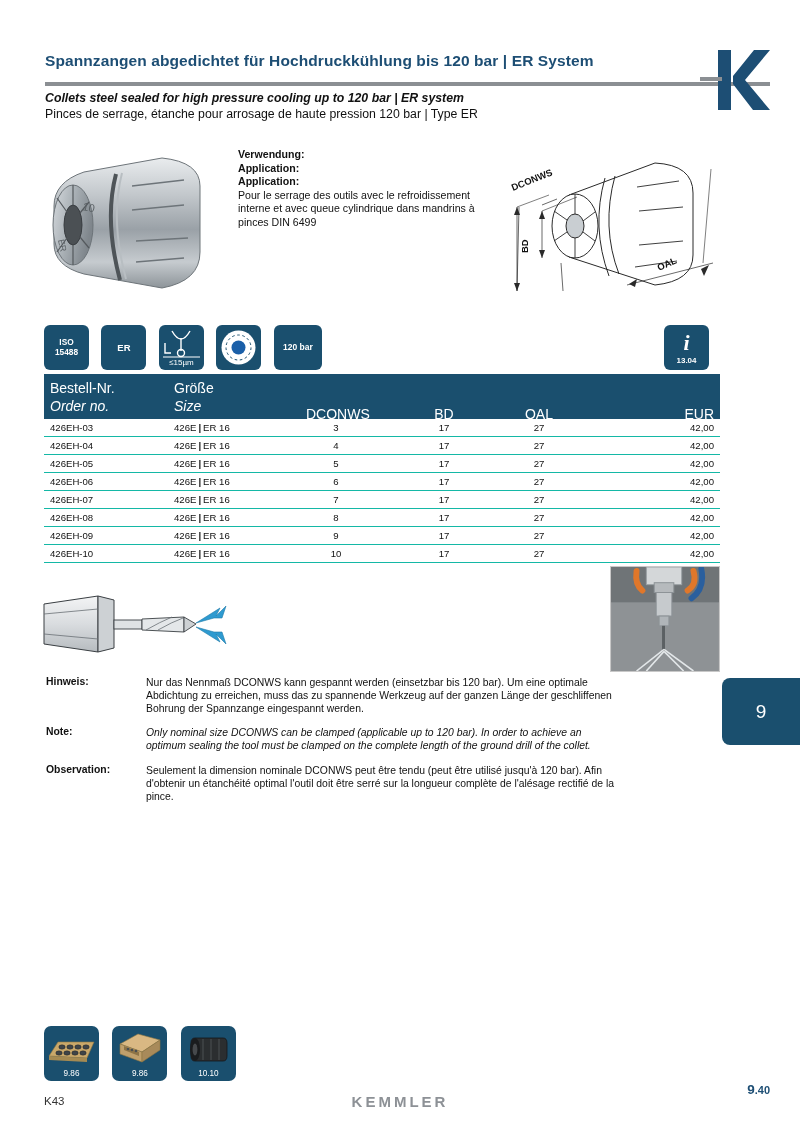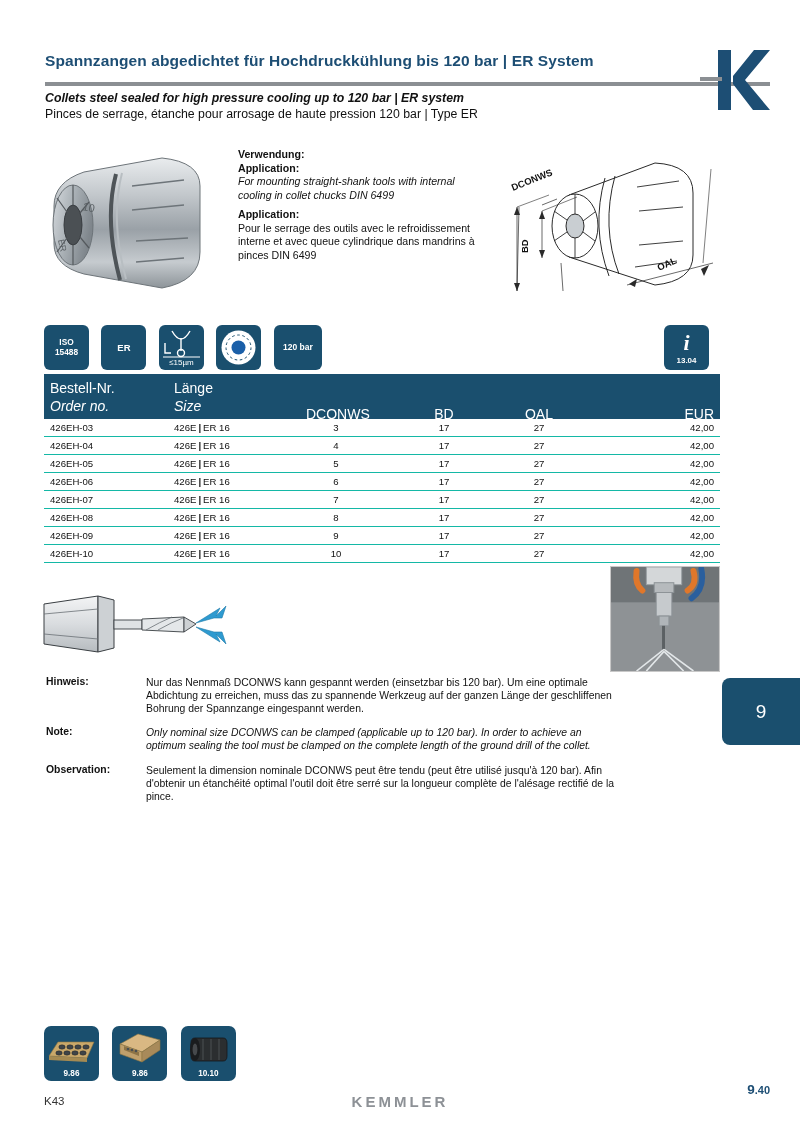--- a/index.html
+++ b/index.html
@@ -103,21 +103,21 @@
 
   
   .acc-row { position:absolute; left:44px; top:1026px; height:58px; }
   .acc {
     display:inline-block; vertical-align:top; width:55px; height:55px;
     border-radius:7px; background:#1a4f6e; margin-right:9px;
     position:relative; overflow:hidden;
   }
   .acc-num {
     position:absolute; left:0; bottom:3px; width:100%;
-    text-align:center; font-size:8.2px; font-weight:bold; color:#fff;
+    text-align:center; font-size:8.2px; font-weight:normal; color:#fff;
   }
   .acc-art { position:absolute; left:0; top:2px; width:55px; height:40px; }
 
   .foot-left { position:absolute; left:44px; top:1095px; font-size:11.5px; color:#333; }
   .foot-brand {
     position:absolute; left:0; top:1093px; width:800px; text-align:center;
     font-size:15px; font-weight:bold; letter-spacing:3px; color:#8d9196;
   }
   .foot-page {
     position:absolute; right:30px; top:1082px;
@@ -181,21 +181,20 @@
       <path d="M104,114 L152,110"></path>
   </g>
 
   <text x="50" y="62" font-family="Liberation Sans, sans-serif" font-size="11" fill="#5a6064" transform="rotate(11 50 62)">10</text>
   <text x="26" y="92" font-family="Liberation Sans, sans-serif" font-size="9" fill="#5a6064" transform="rotate(78 26 92)">ER</text>
 </svg>
 
 <div class="descr-block">
   <div class="descr-h">Verwendung:</div>
   <div class="descr-h">Application:</div>
-  <div class="descr-p ital">For mounting straight-shank tools with internal cooling in collet chucks DIN 6499</div>
   <div class="descr-h">Application:</div>
   <div class="descr-p">Pour le serrage des outils avec le refroidissement interne et avec queue cylindrique dans mandrins à pinces DIN 6499</div>
 </div>
 
 <svg class="tech-drawing" viewBox="0 0 255 160">
   <g fill="#ffffff" stroke="#2a2a2a" stroke-width="1">
 
     <path d="M82,50 L168,18 Q206,20 206,48 L206,110 Q206,136 168,140 L82,112 Q66,100 66,82 Q66,62 82,50 Z"></path>
 
     <ellipse cx="88" cy="81" rx="23" ry="32"></ellipse>
@@ -291,21 +290,21 @@
 </div>
 
 <div class="tbl">
   <div class="tbl-head">
     <div class="th" style="left:6px; top:5px;">
       <div class="l1">Bestell-Nr.</div>
       <div class="l2">Order no.</div>
       <div class="l1">Référence</div>
     </div>
     <div class="th" style="left:130px; top:5px;">
-      <div class="l1">Länge</div>
+      <div class="l1">Größe</div>
       <div class="l2">Size</div>
       <div class="l1">Taille</div>
     </div>
     <div class="th" style="left:262px; top:31px; width:60px; text-align:center;">DCONWS</div>
     <div class="th" style="left:375px; top:31px; width:50px; text-align:center;">BD</div>
     <div class="th" style="left:470px; top:31px; width:50px; text-align:center;">OAL</div>
     <div class="th" style="right:6px; top:31px; text-align:right;">EUR</div>
   </div>
 
   <div id="table-body">

